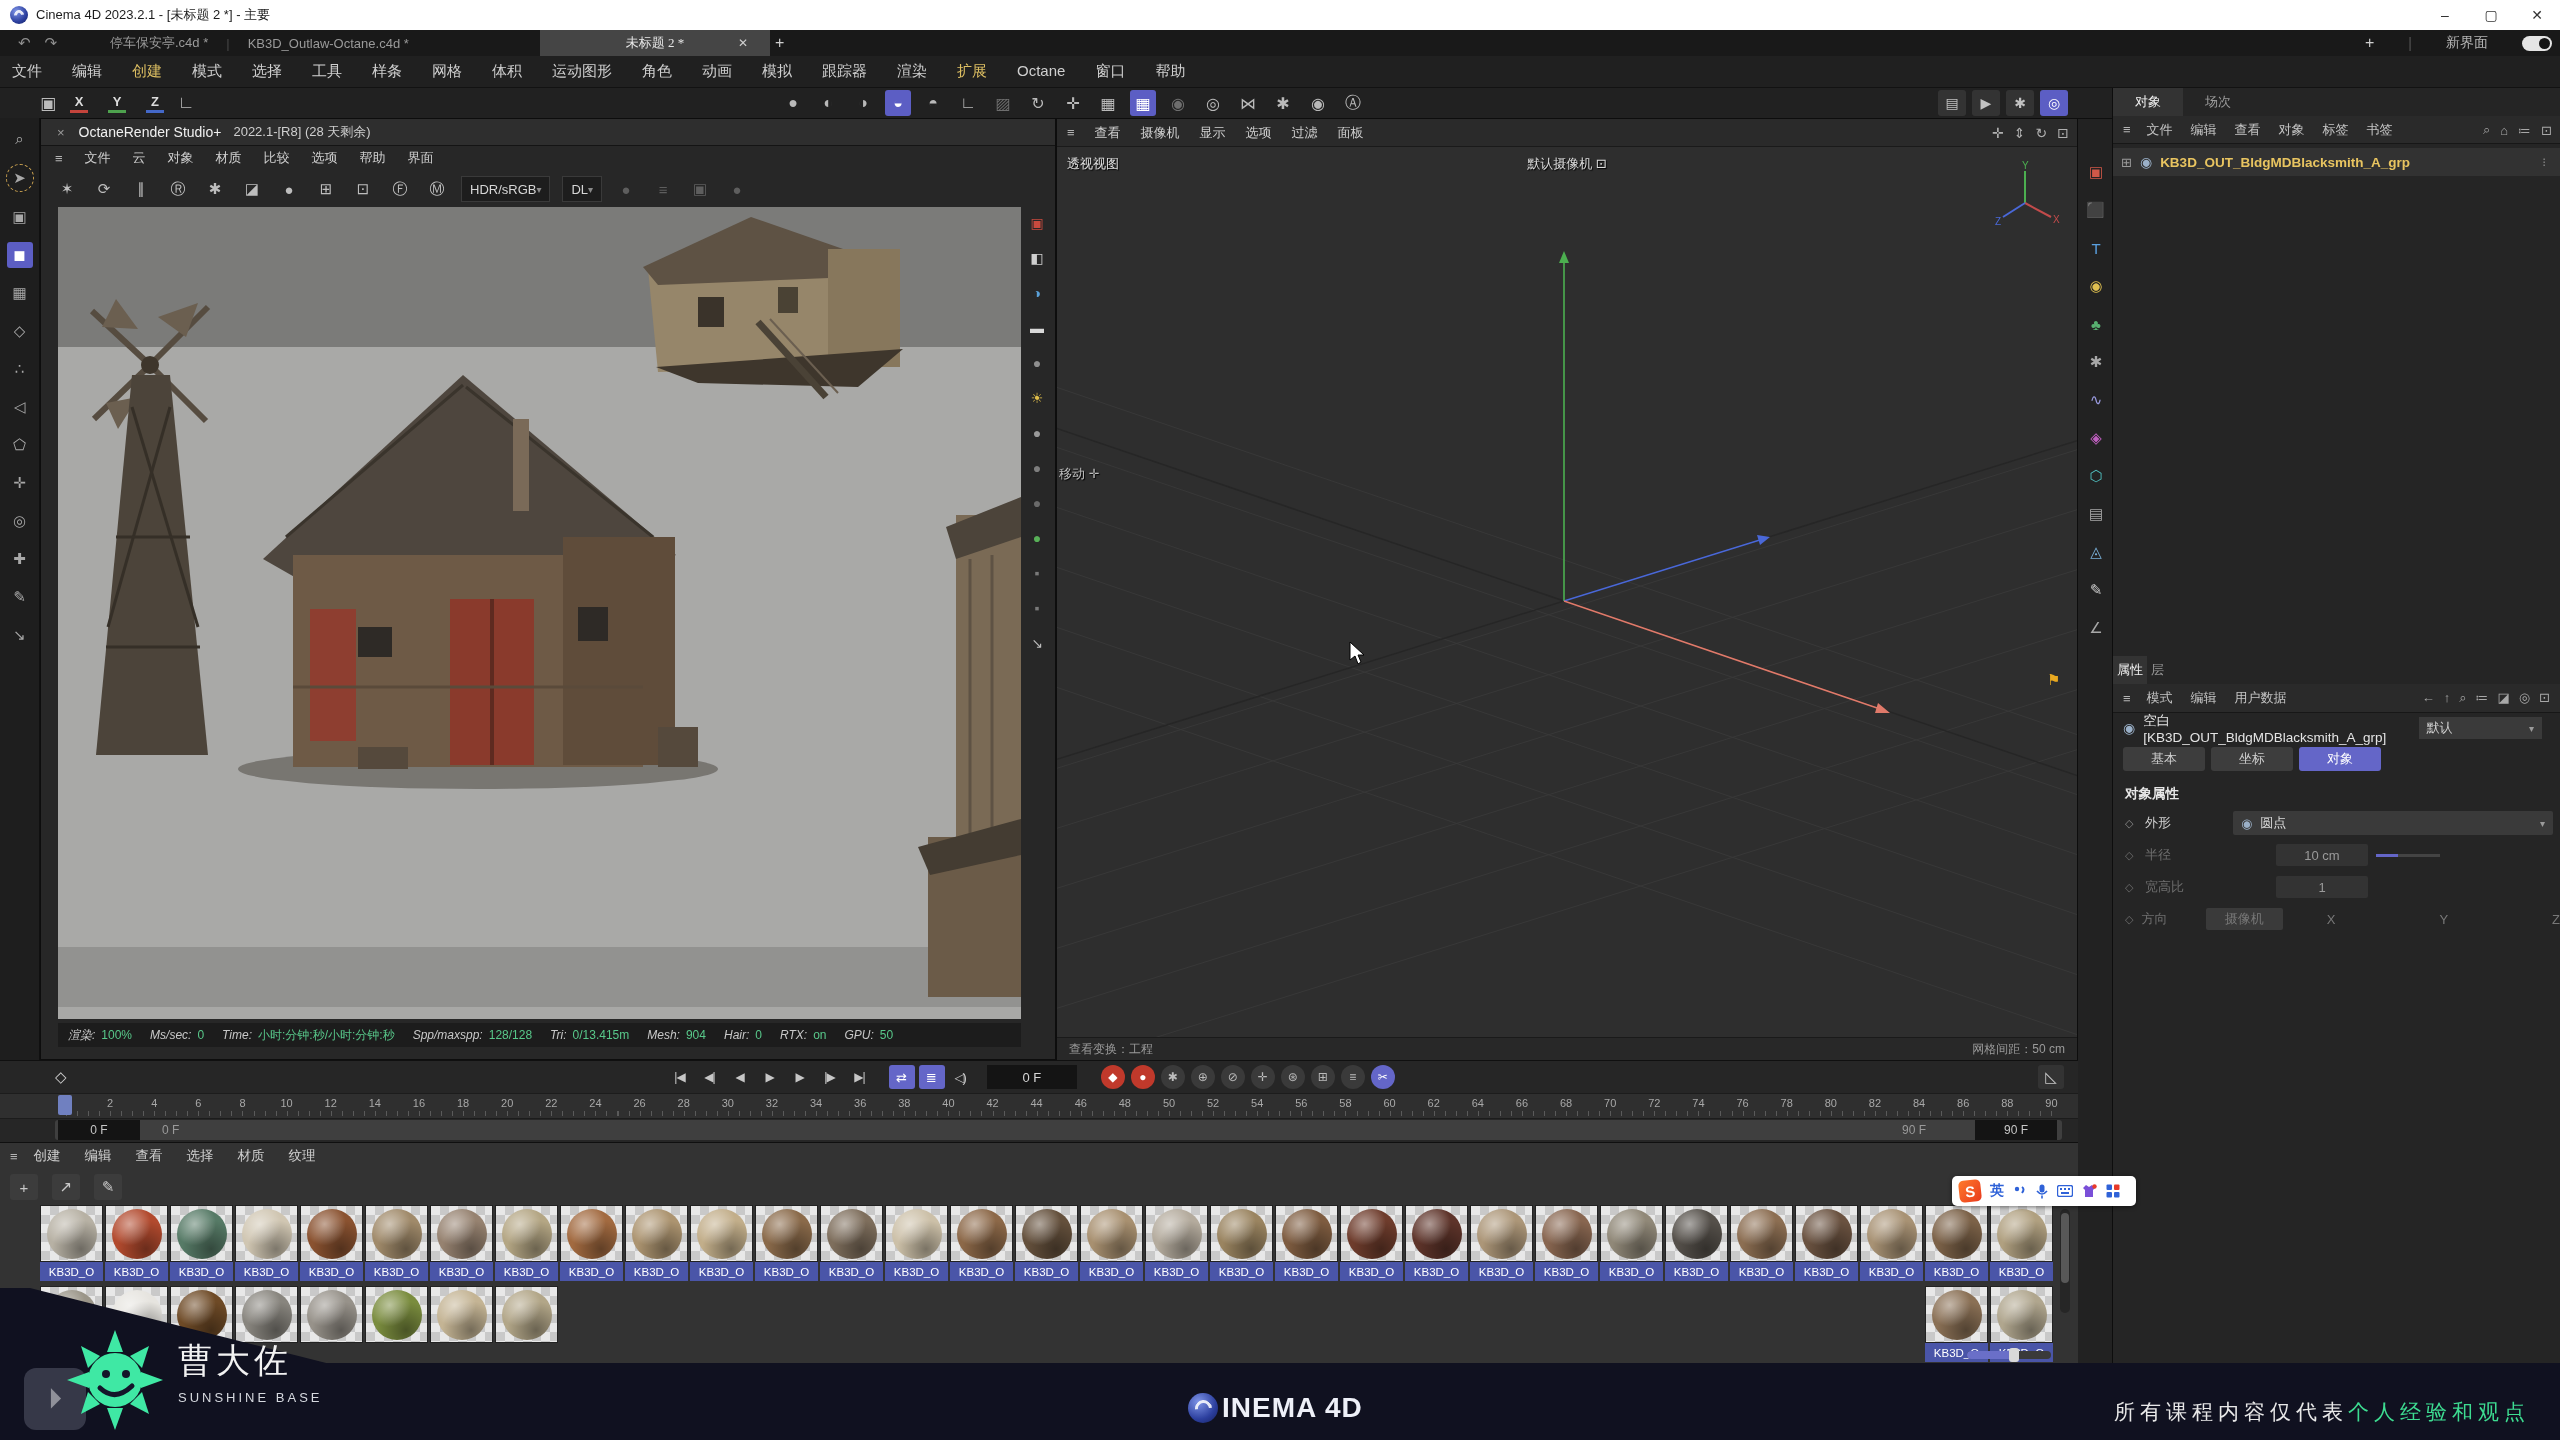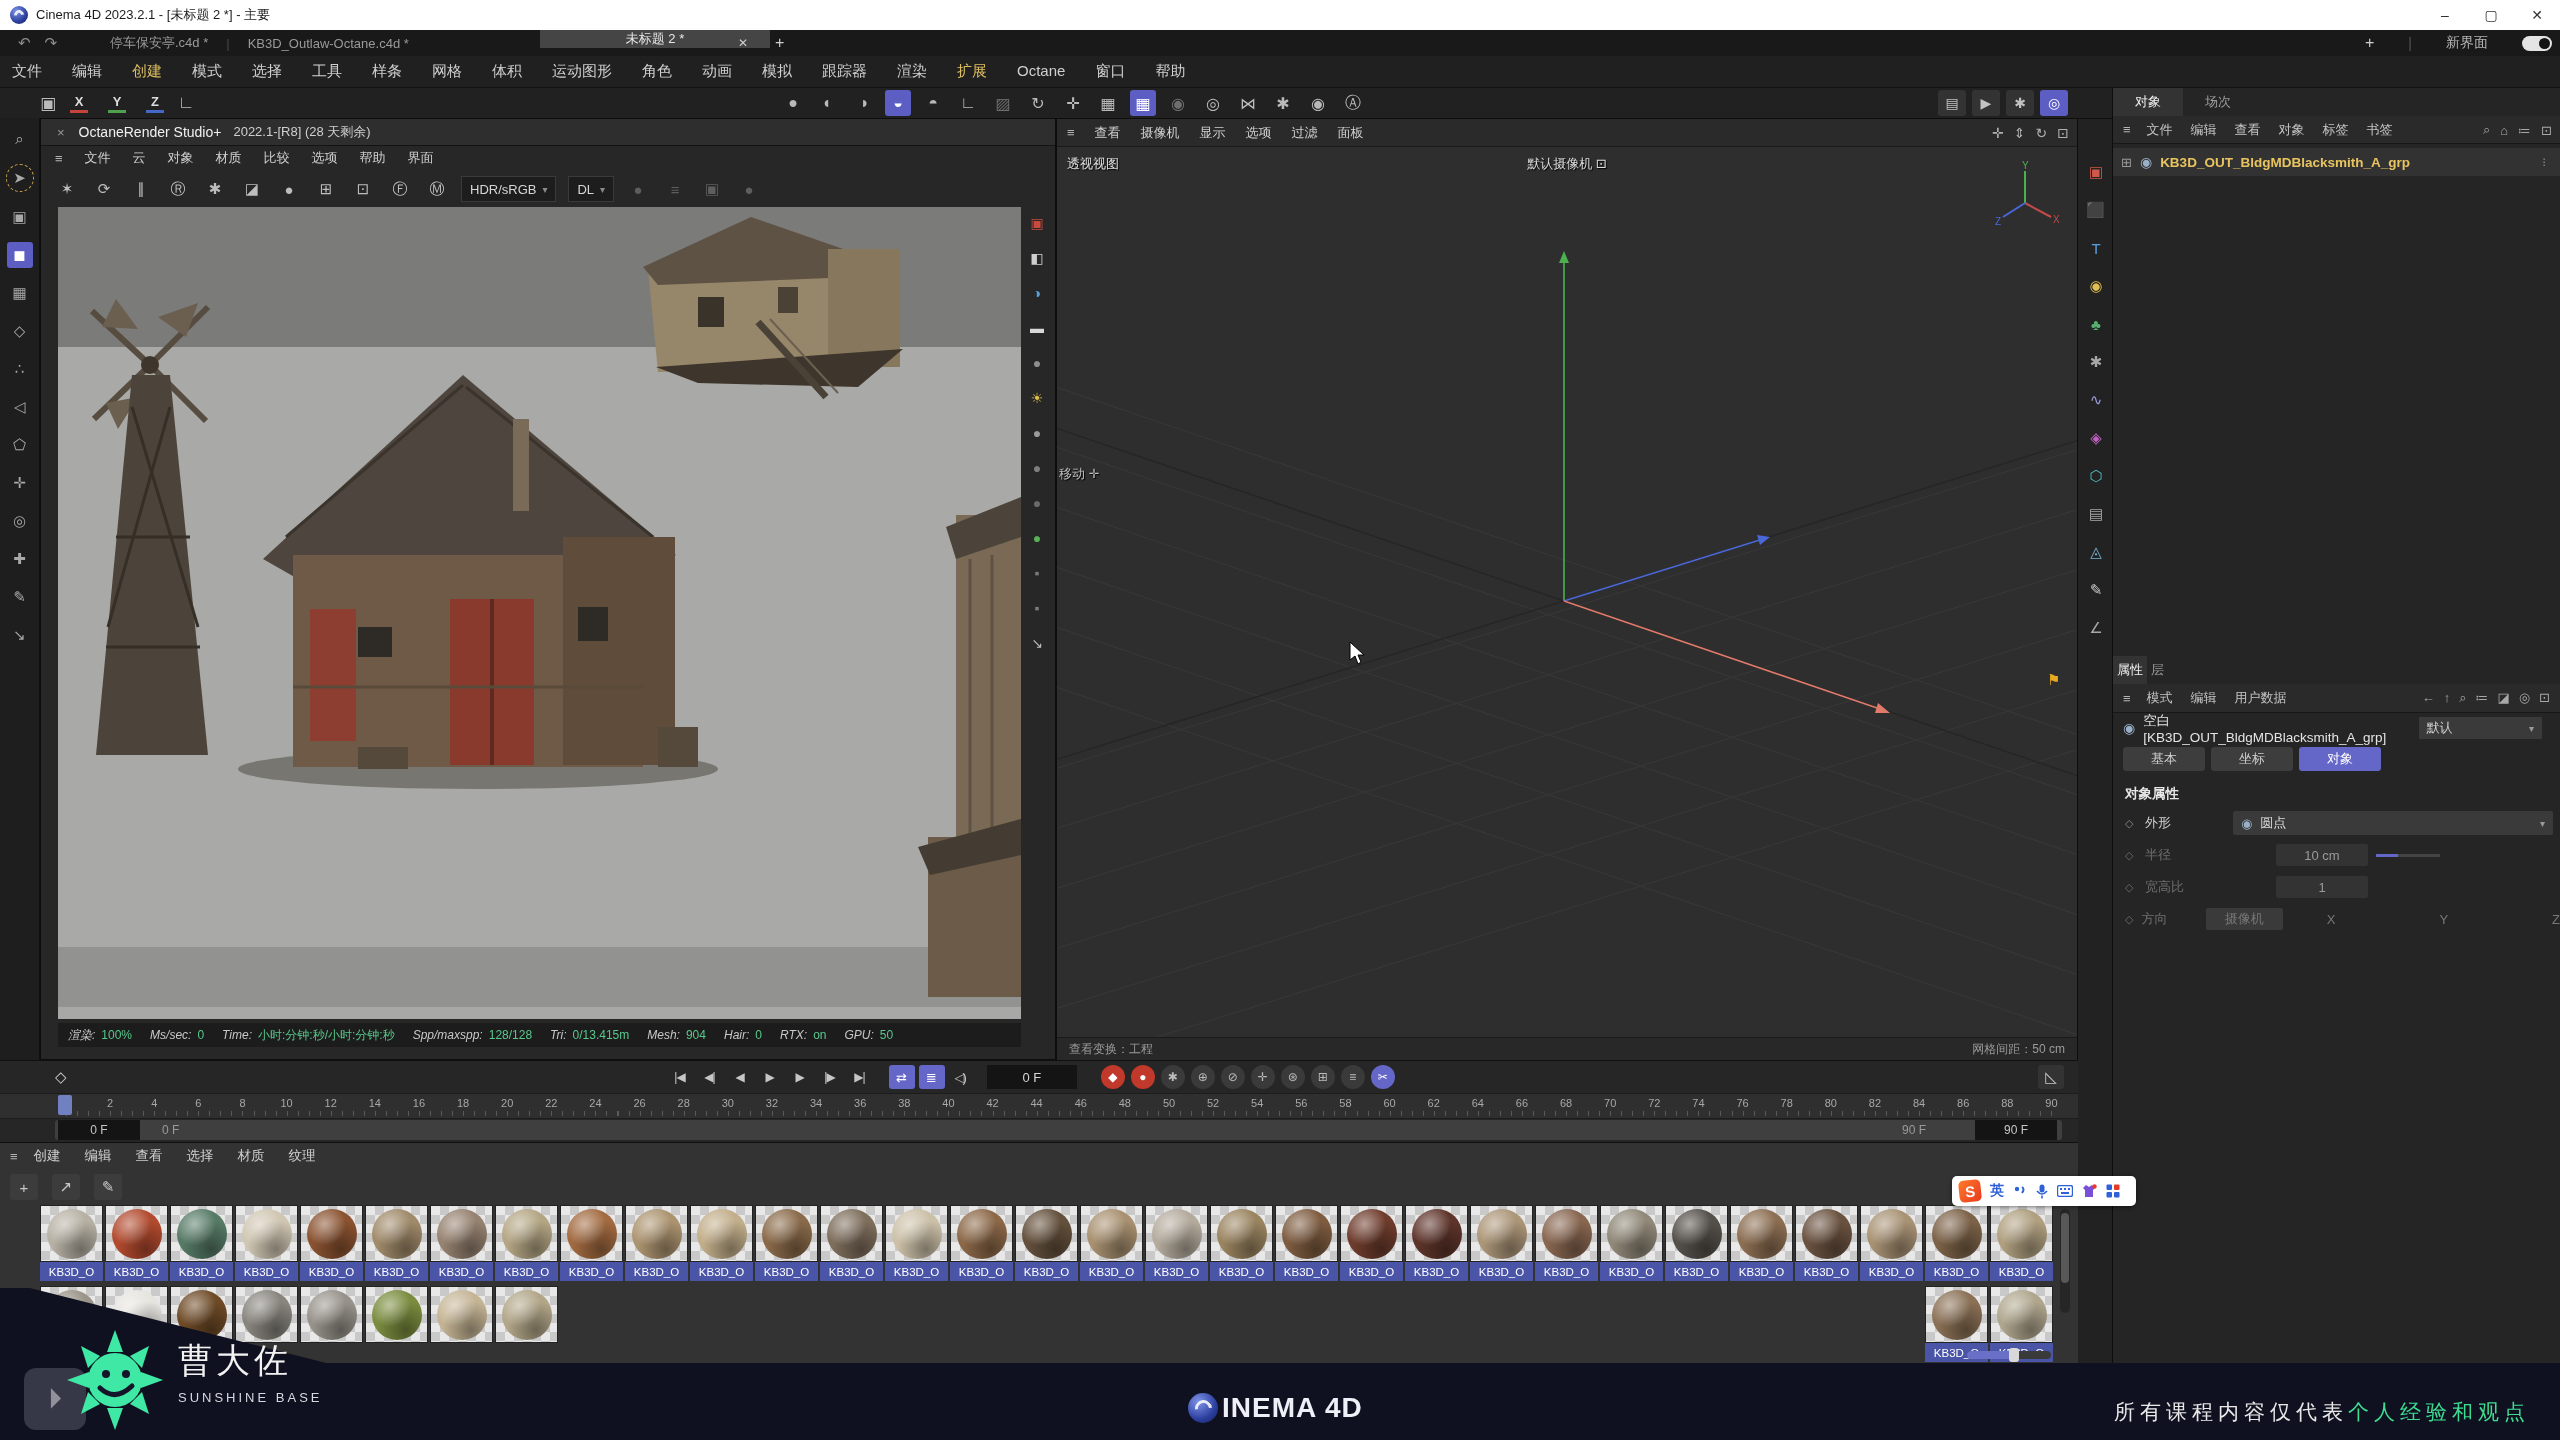--- a/index.html
+++ b/index.html
@@ -12,21 +12,21 @@
   #titlebar .ttl{margin-left:8px;font-size:13px;}
   #wincontrols{position:absolute;right:0;top:0;height:30px;display:flex;}
   #wincontrols span{width:46px;height:30px;display:flex;align-items:center;justify-content:center;color:#333;font-size:14px;}
   .c4dball{border-radius:50%;background:radial-gradient(circle at 35% 30%,#7f95e8,#2c3f9e 60%,#141f5e);position:relative;display:inline-block;}
   .c4dball::after{content:'';position:absolute;inset:22%;border-radius:50%;border:3px solid rgba(255,255,255,.85);border-right-color:transparent;border-bottom-color:transparent;transform:rotate(40deg);}
   
   #tabstrip{left:0;top:30px;width:2560px;height:26px;background:#191919;border-bottom:1px solid #0c0c0c;}
   #undoredo{left:18px;top:30px;height:26px;display:flex;gap:14px;align-items:center;color:#8f8f8f;font-size:15px;}
   #doctabs{left:110px;top:30px;height:26px;display:flex;align-items:center;color:#9a9a9a;font-size:13px;}
   #doctabs .sep{color:#484848;margin:0 18px;}
-  #doctab-active{left:540px;top:30px;width:230px;height:18px;background:#454545;color:#e6e6e6;display:flex;align-items:center;justify-content:center;font-size:13px;}
+  #doctab-active{left:540px;top:30px;width:230px;height:26px;background:#454545;color:#e6e6e6;display:flex;align-items:center;justify-content:center;font-size:13px;font-family:Liberation Serif, serif;}
   #doctab-close{left:738px;top:30px;height:26px;display:flex;align-items:center;color:#cfcfcf;font-size:12px;}
   #doctab-add{left:775px;top:30px;height:26px;display:flex;align-items:center;color:#cfcfcf;font-size:16px;}
   #layouttabs{right:8px;top:30px;height:26px;display:flex;align-items:center;gap:34px;font-size:14px;color:#b5b5b5;}
   #layouttabs [data-list] {display:flex;gap:34px;}
   #layouttabs [data-list] span.on{color:#ffffff;font-style:italic;border-bottom:3px solid #6a6ae0;padding-bottom:1px;}
   #layouttabs .plus{color:#cfcfcf;font-size:16px;}
   #layouttabs .vsep{color:#555;}
   #newiface-toggle{width:30px;height:15px;border-radius:8px;background:#e4e4e4;position:relative;}
   #newiface-toggle::after{content:'';position:absolute;right:2px;top:2px;width:11px;height:11px;border-radius:50%;background:#141414;}
   
@@ -54,21 +54,21 @@
   #octane{left:40px;top:118px;width:1016px;height:942px;background:#272727;border:1px solid #0d0d0d;box-sizing:border-box;}
   #o-title{position:absolute;left:0;top:0;width:100%;height:26px;display:flex;align-items:center;background:#2e2e2e;border-bottom:1px solid #141414;}
   #o-title .x{margin-left:16px;color:#9c9c9c;}
   #o-title .t{margin-left:14px;color:#f0f0f0;font-size:14px;}
   #o-title .v{margin-left:12px;color:#cfcfcf;font-size:13px;}
   #o-menu{position:absolute;left:0;top:26px;width:100%;height:26px;display:flex;align-items:center;gap:22px;padding-left:14px;box-sizing:border-box;}
   #o-menu [data-list]{display:flex;gap:22px;font-size:13px;color:#cfcfcf;}
   #o-tools{position:absolute;left:0;top:52px;width:100%;height:36px;display:flex;align-items:center;gap:12px;padding-left:14px;box-sizing:border-box;}
   #o-tools [data-list]{display:flex;gap:13px;}
   #o-tools [data-list] span{width:24px;height:24px;display:flex;align-items:center;justify-content:center;font-size:15px;color:#bdbdbd;}
-  .oselect{height:24px;background:#1d1d1d;border:1px solid #3a3a3a;color:#d6d6d6;font-size:13px;display:flex;align-items:center;padding:0 8px;gap:6px;}
+  .oselect{height:24px;background:#1d1d1d;border:1px solid #3a3a3a;color:#d6d6d6;font-size:13px;display:flex;align-items:center;padding:0 8px;gap:0;}
   .oselect .car{color:#8a8a8a;font-size:10px;}
   #o-render{position:absolute;left:17px;top:88px;width:963px;height:812px;overflow:hidden;background:#a8a8a6;}
   #o-side{position:absolute;right:4px;top:92px;width:28px;display:flex;flex-direction:column;align-items:center;gap:11px;}
   #o-side span{width:24px;height:24px;display:flex;align-items:center;justify-content:center;font-size:14px;}
   #o-status{position:absolute;left:17px;top:904px;width:963px;height:24px;background:#1c1c1c;display:flex;align-items:center;gap:18px;padding:0 10px;box-sizing:border-box;white-space:nowrap;}
   #o-status .stl{color:#c8c8c8;font-size:12px;font-style:italic;}
   #o-status .stv{color:#58c88a;font-size:12px;margin-left:-12px;}
   
   #viewport{left:1056px;top:118px;width:1022px;height:944px;background:#2e2e2e;border:1px solid #0d0d0d;box-sizing:border-box;}
   #vp-menu{position:absolute;left:0;top:0;width:100%;height:28px;background:#2a2a2a;border-bottom:1px solid #1a1a1a;display:flex;align-items:center;padding-left:10px;box-sizing:border-box;gap:20px;}

